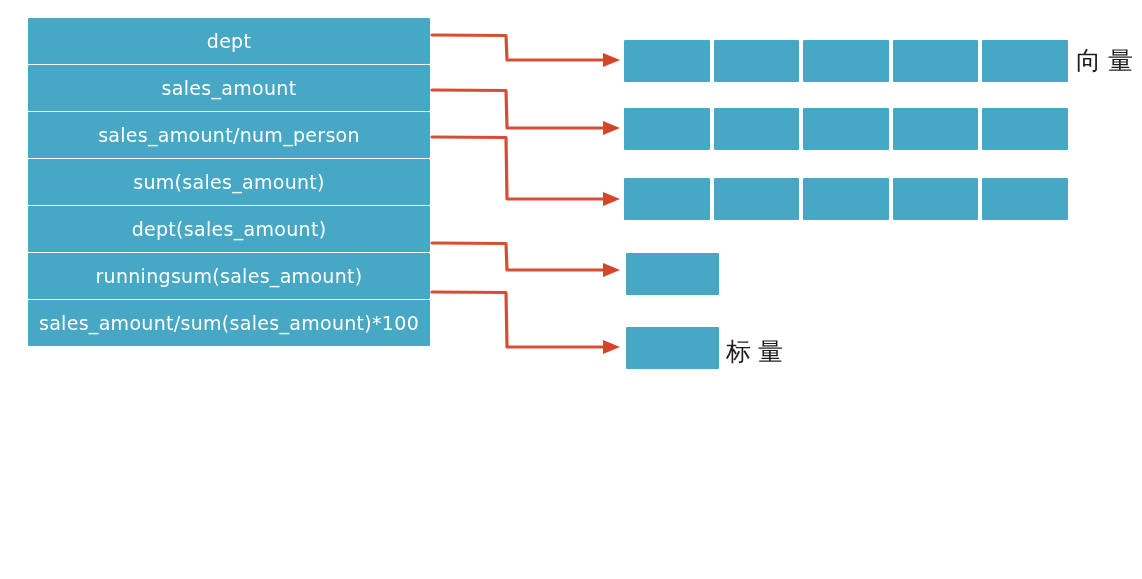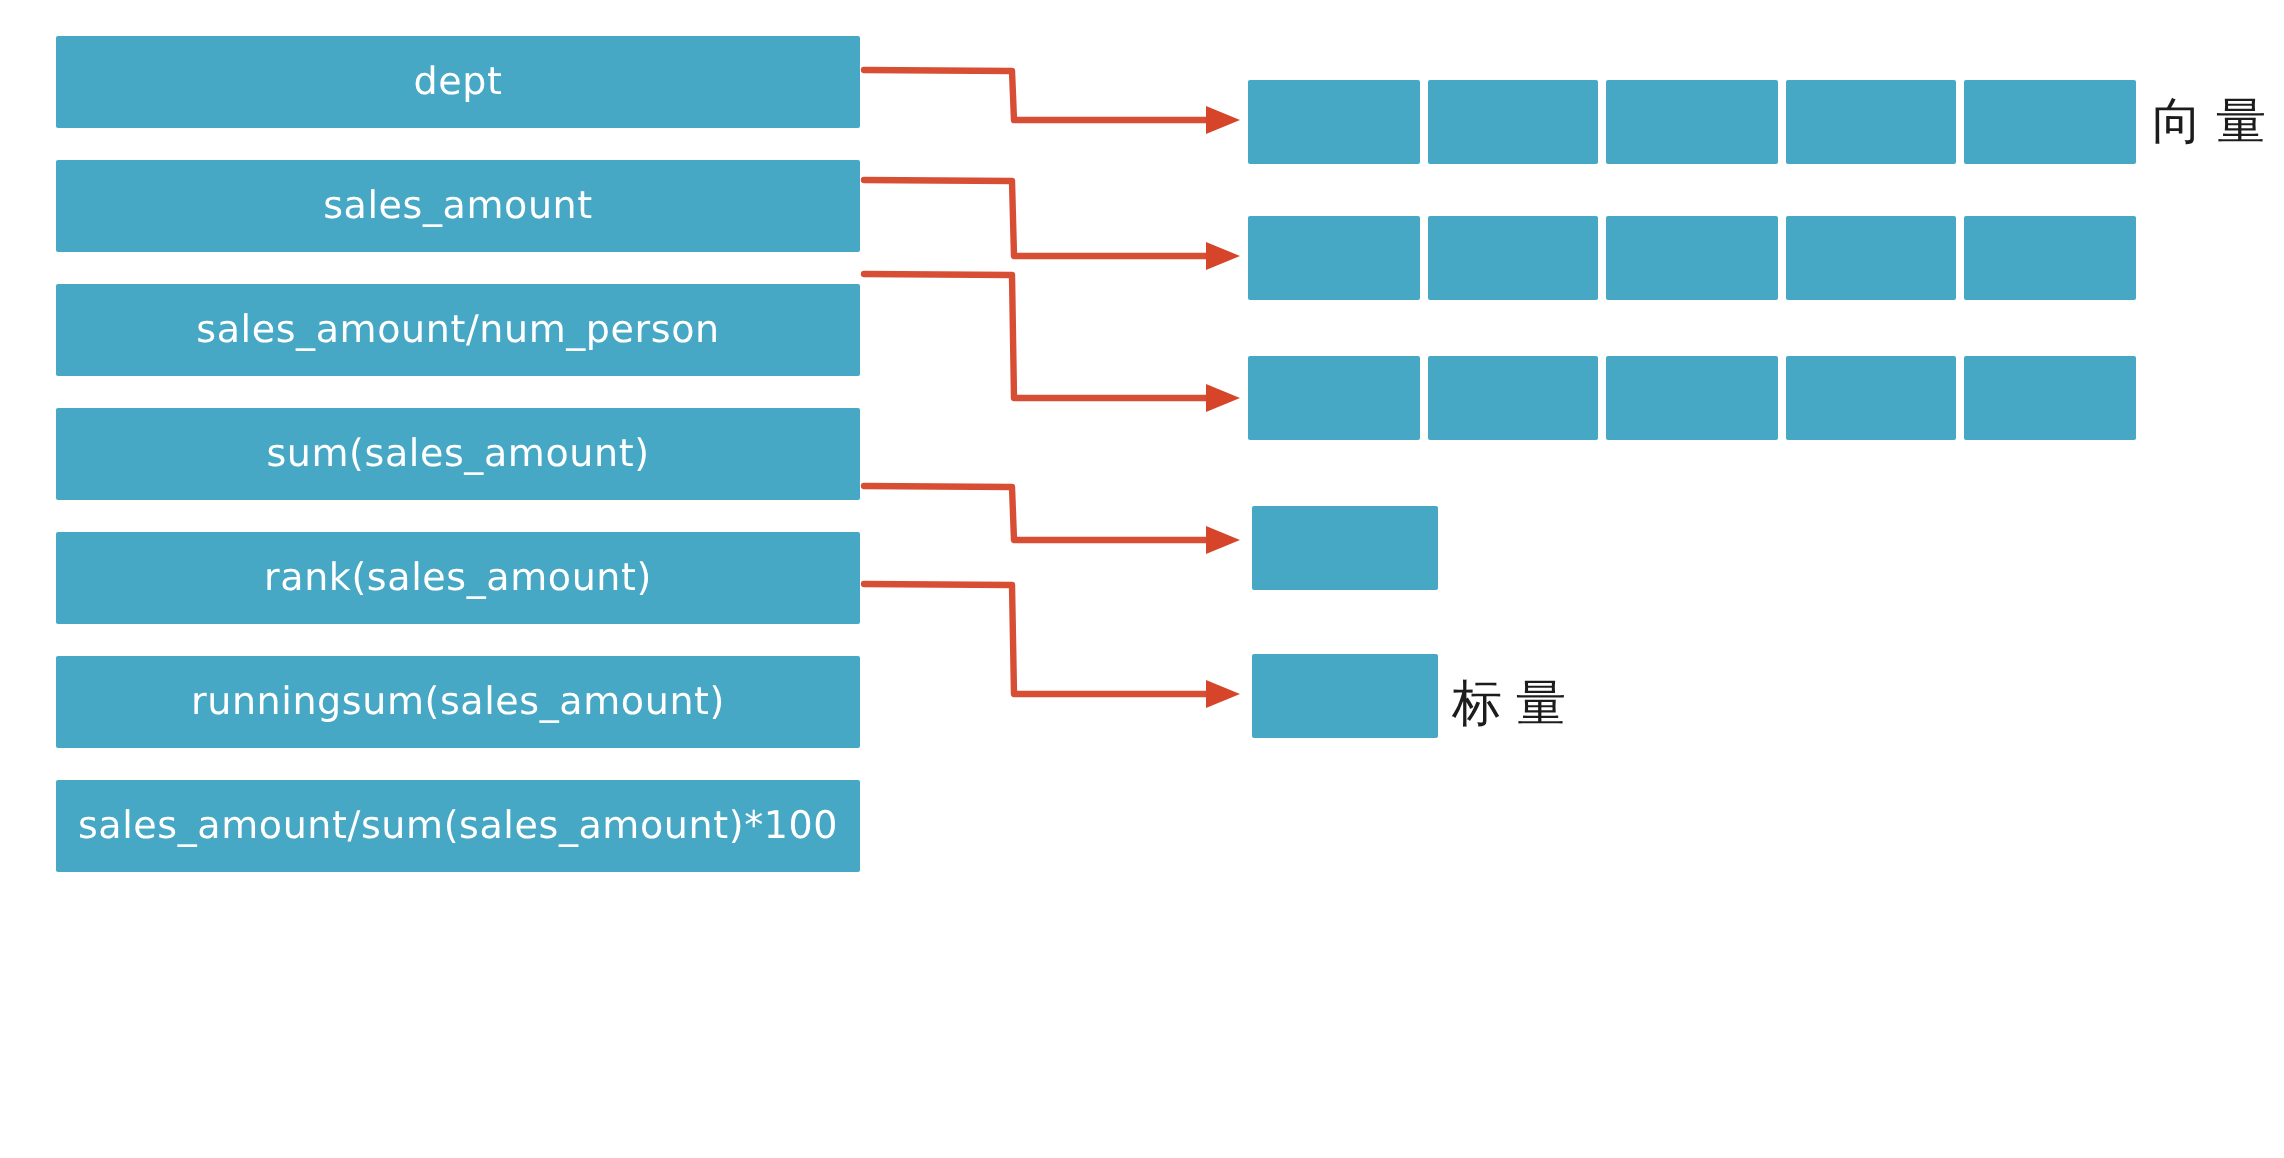--- a/index.html
+++ b/index.html
@@ -12,21 +12,21 @@
     overflow: hidden;
   }
   .left-col {
     position: absolute;
     left: 28px;
     top: 18px;
     width: 402px;
   }
   .expr-row {
     height: 46px;
-    margin-bottom: 16px;
+    margin-bottom: 1px;
     background: var(--box, #46a8c4);
     color: var(--box-text, #ffffff);
     display: flex;
     align-items: center;
     justify-content: center;
     font-size: 19px;
     letter-spacing: 0.3px;
     white-space: nowrap;
     border-radius: 1px;
   }
@@ -70,21 +70,21 @@
 </head>
 <body>
 
 <div class="canvas">
 
   <div class="left-col" id="left-col">
       <div class="expr-row">dept</div>
       <div class="expr-row">sales_amount</div>
       <div class="expr-row">sales_amount/num_person</div>
       <div class="expr-row">sum(sales_amount)</div>
-      <div class="expr-row">rank(sales_amount)</div>
+      <div class="expr-row">dept(sales_amount)</div>
       <div class="expr-row">runningsum(sales_amount)</div>
       <div class="expr-row">sales_amount/sum(sales_amount)*100</div>
     </div>
 
   <svg id="arrows-layer" width="1142" height="579" viewBox="0 0 1142 579">
       <g>
         <path d="M432,35 L506,35.5 L507,60 L603,60" fill="none" stroke="#d6452a" stroke-width="3.2" stroke-linecap="round" stroke-linejoin="round" opacity="0.95"></path>
         <polygon points="603,53 603,67 620,60" fill="#d6452a"></polygon>
       </g>
       <g>

